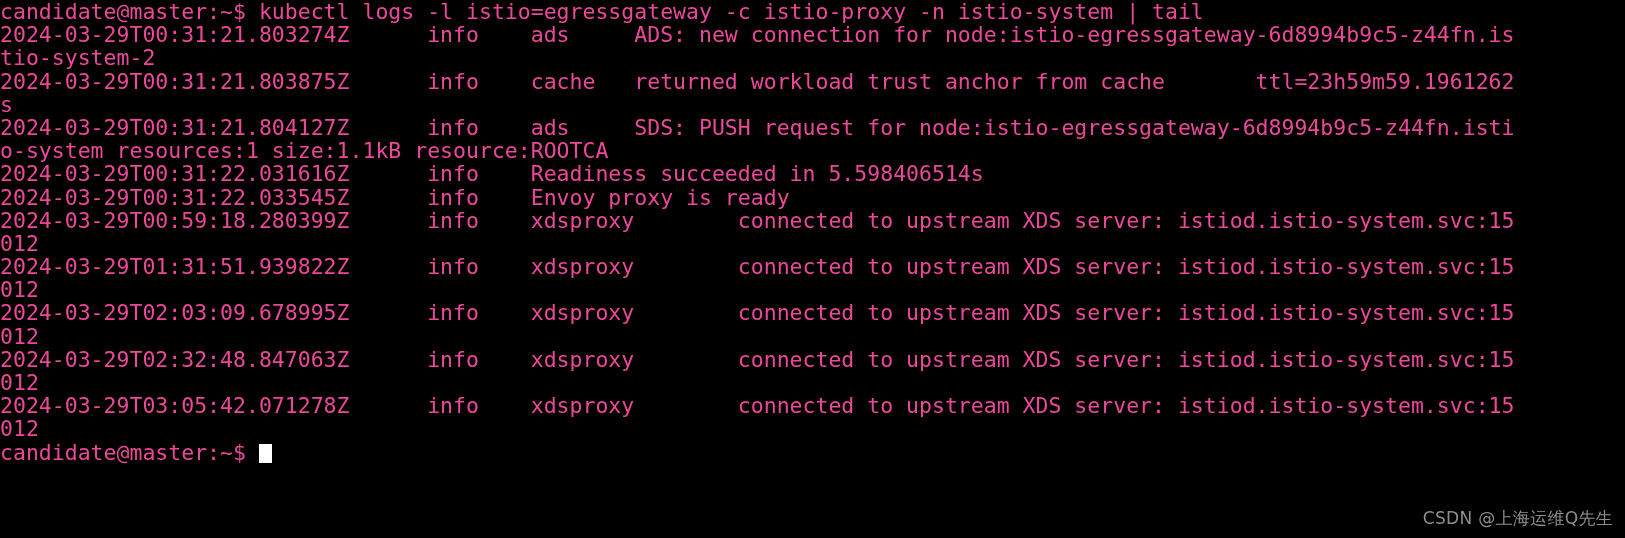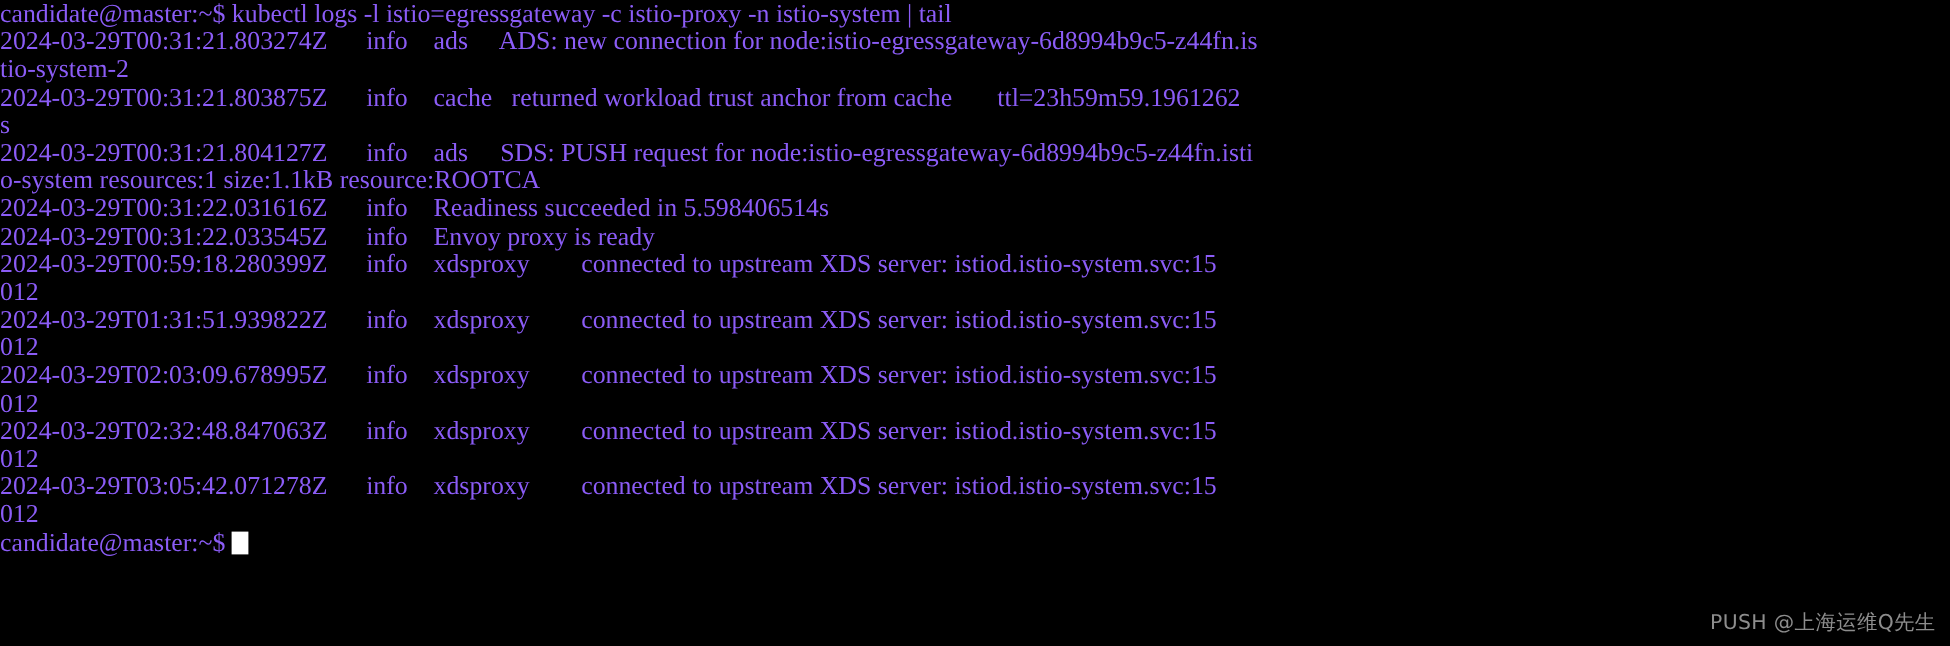--- a/index.html
+++ b/index.html
@@ -25,22 +25,21 @@
   }
   .screen {
     position: absolute;
     top: 0px;
     left: 0px;
     right: 16px;
     font-size: 21.5px;
     line-height: 23.2px;
     letter-spacing: 0px;
     white-space: pre;
-    color: #8b5cf6;
-    font-family: Liberation Serif, serif;
+    color: #ec4899;
     -webkit-font-smoothing: none;
   }
   .line {
     display: block;
     height: 23.2px;
     white-space: pre;
     font-size: 21.5px;
     line-height: 23.2px;
   }
   .cursor {
@@ -60,14 +59,14 @@
     color: #8d8d8d;
     white-space: pre;
     letter-spacing: 0.3px;
   }
 </style>
 </head>
 <body>
 
 <div class="terminal">
   <div class="screen" id="screen"><div class="line">candidate@master:~$ kubectl logs -l istio=egressgateway -c istio-proxy -n istio-system | tail</div><div class="line">2024-03-29T00:31:21.803274Z      info    ads     ADS: new connection for node:istio-egressgateway-6d8994b9c5-z44fn.is</div><div class="line">tio-system-2</div><div class="line">2024-03-29T00:31:21.803875Z      info    cache   returned workload trust anchor from cache       ttl=23h59m59.1961262</div><div class="line">s</div><div class="line">2024-03-29T00:31:21.804127Z      info    ads     SDS: PUSH request for node:istio-egressgateway-6d8994b9c5-z44fn.isti</div><div class="line">o-system resources:1 size:1.1kB resource:ROOTCA</div><div class="line">2024-03-29T00:31:22.031616Z      info    Readiness succeeded in 5.598406514s</div><div class="line">2024-03-29T00:31:22.033545Z      info    Envoy proxy is ready</div><div class="line">2024-03-29T00:59:18.280399Z      info    xdsproxy        connected to upstream XDS server: istiod.istio-system.svc:15</div><div class="line">012</div><div class="line">2024-03-29T01:31:51.939822Z      info    xdsproxy        connected to upstream XDS server: istiod.istio-system.svc:15</div><div class="line">012</div><div class="line">2024-03-29T02:03:09.678995Z      info    xdsproxy        connected to upstream XDS server: istiod.istio-system.svc:15</div><div class="line">012</div><div class="line">2024-03-29T02:32:48.847063Z      info    xdsproxy        connected to upstream XDS server: istiod.istio-system.svc:15</div><div class="line">012</div><div class="line">2024-03-29T03:05:42.071278Z      info    xdsproxy        connected to upstream XDS server: istiod.istio-system.svc:15</div><div class="line">012</div><div class="line"><span>candidate@master:~$ </span><span class="cursor"></span></div></div>
-  <div class="watermark">PUSH @上海运维Q先生</div>
+  <div class="watermark">CSDN @上海运维Q先生</div>
 </div>
 
 </body></html>

